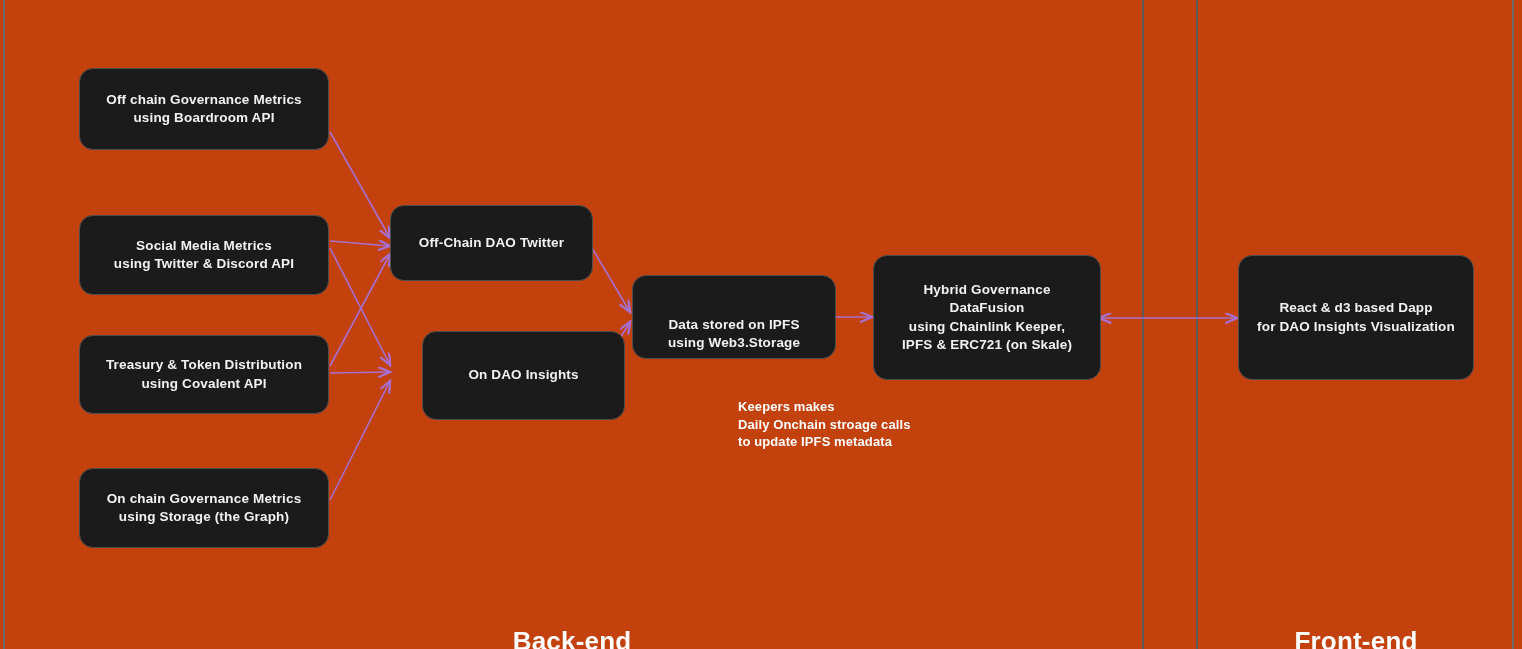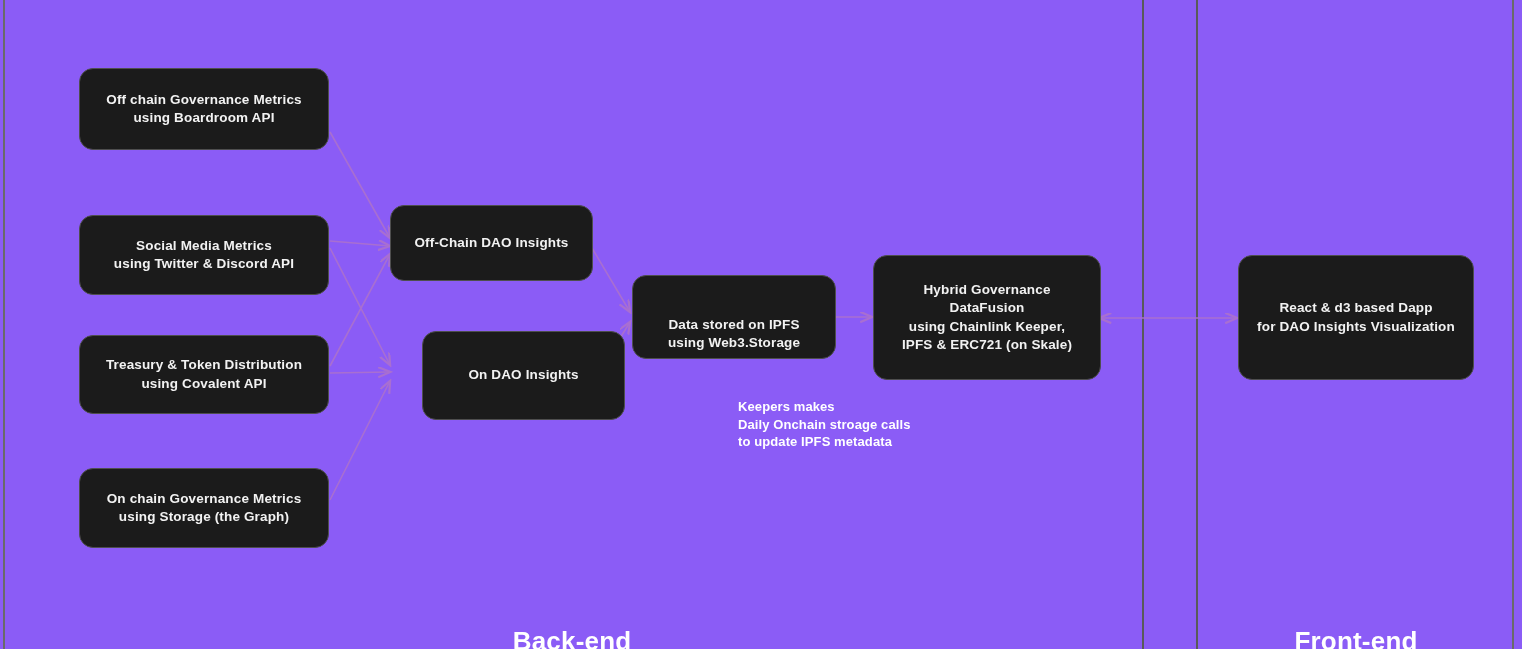--- a/index.html
+++ b/index.html
@@ -7,21 +7,21 @@
     padding: 0;
     background: #0c0c0c;
   }
   body {
     font-family: "Liberation Sans", sans-serif;
   }
   #canvas {
     position: relative;
     width: 1522px;
     height: 649px;
-    background: #8b5cf6;
+    background: #c2410c;
     overflow: hidden;
   }
   
   .vrule {
     position: absolute;
     top: 0;
     bottom: 0;
     width: 2px;
     background: #5a5a5a;
   }
@@ -133,21 +133,21 @@
     <span class="lines">Treasury &amp; Token Distribution
 using Covalent API</span>
   </div>
 
   <div class="node" style="left:79px; top:468px; width:250px; height:80px;">
     <span class="lines">On chain Governance Metrics
 using Storage (the Graph)</span>
   </div>
 
   <div class="node" style="left:390px; top:205px; width:203px; height:76px;">
-    <span class="lines">Off-Chain DAO Insights</span>
+    <span class="lines">Off-Chain DAO Twitter</span>
   </div>
 
   <div class="node" style="left:390px; top:331px; width:203px; height:89px;margin-left:32px;">
     <span class="lines">On DAO Insights</span>
   </div>
 
   <div class="node" style="left:632px; top:275px; width:204px; height:84px;align-items:flex-end;">
     <span class="lines">Data stored on IPFS
 using Web3.Storage</span>
   </div>

